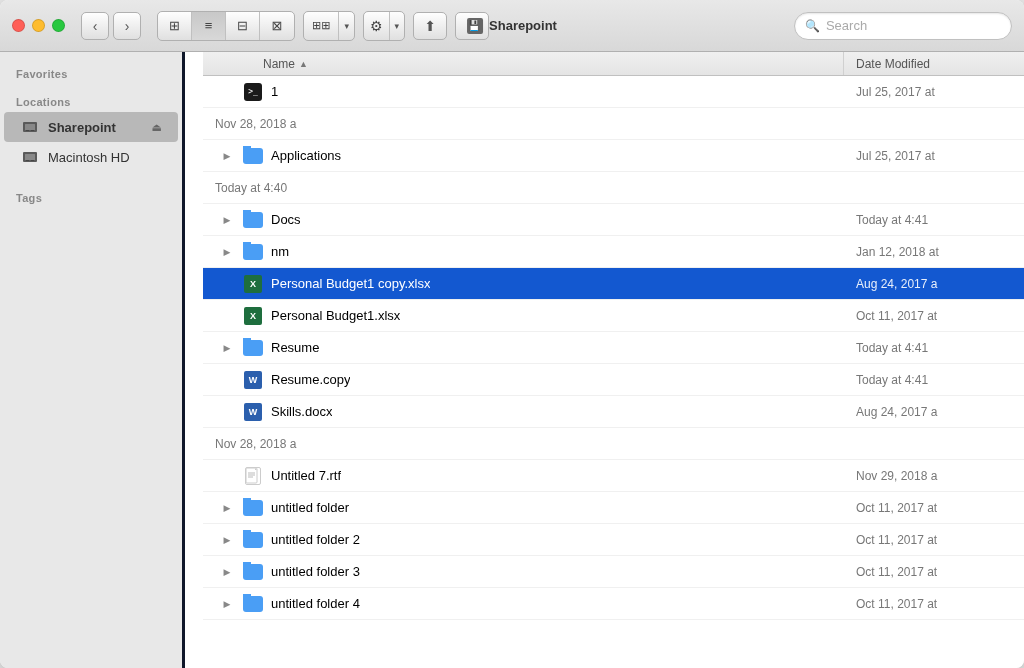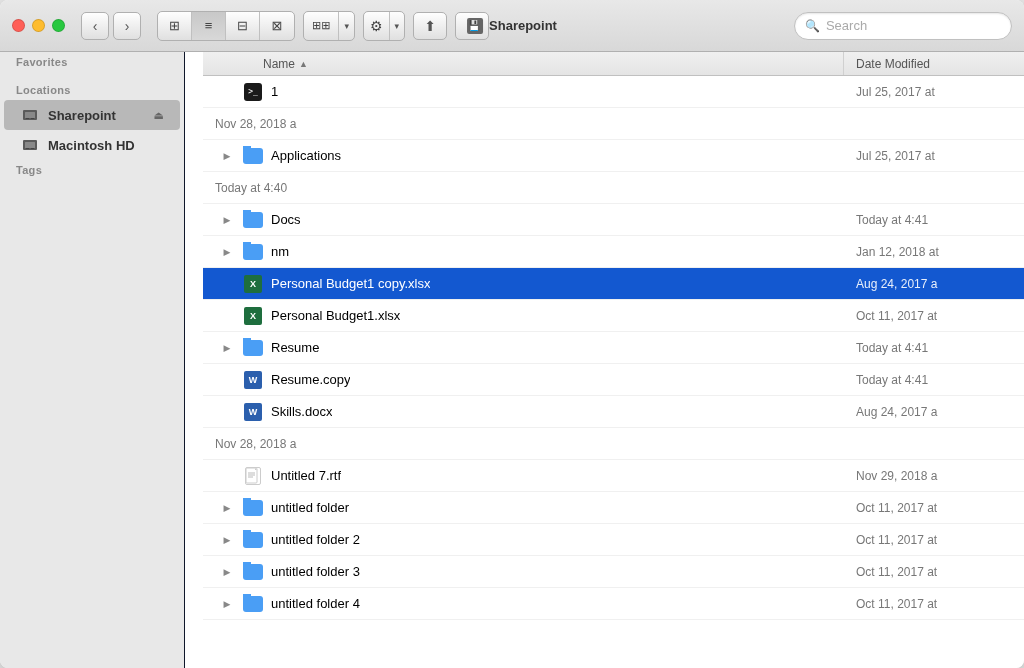--- a/index.html
+++ b/index.html
@@ -164,22 +164,22 @@
     .main-area {
       display: flex;
       flex: 1;
       overflow: hidden;
     }
 
     
     .sidebar {
       width: 185px;
       background: #e8e8e8;
-      border-right: 1px solid #0f172a;
-      padding: 0 0;
+      border-right: 3px solid #0f172a;
+      padding: 12px 0;
       flex-shrink: 0;
       overflow-y: auto;
     }
     .sidebar-section-label {
       font-size: 11px;
       font-weight: 600;
       color: #888;
       padding: 4px 16px 4px 16px;
       letter-spacing: 0.3px;
     }
@@ -192,21 +192,21 @@
       border-radius: 4px;
       margin: 0 4px;
     }
     .sidebar-item.active {
       background: #b8b8b8;
       border-radius: 4px;
     }
     .sidebar-item-label {
       font-size: 13px;
       color: #333;
-      font-weight: 700;
+      font-weight: 400;
     }
     .sidebar-item.active .sidebar-item-label { font-weight: 600; }
     .eject-icon {
       margin-left: auto;
       font-size: 11px;
       color: #666;
     }
 
     
     .file-area {
@@ -418,21 +418,21 @@
       font-size: 6px;
       color: #888;
     }
 
     
     .file-list::-webkit-scrollbar { width: 10px; }
     .file-list::-webkit-scrollbar-track { background: #f0f0f0; }
     .file-list::-webkit-scrollbar-thumb { background: #c0c0c0; border-radius: 5px; border: 2px solid #f0f0f0; }
 
     
-    .tag-section { }
+    .tag-section { margin-top: 16px; }
 
     
     .gear-group {
       display: flex;
       align-items: center;
       background: linear-gradient(to bottom, #fefefe, #e0e0e0);
       border: 1px solid #b0b0b0;
       border-radius: 5px;
       overflow: hidden;
     }

